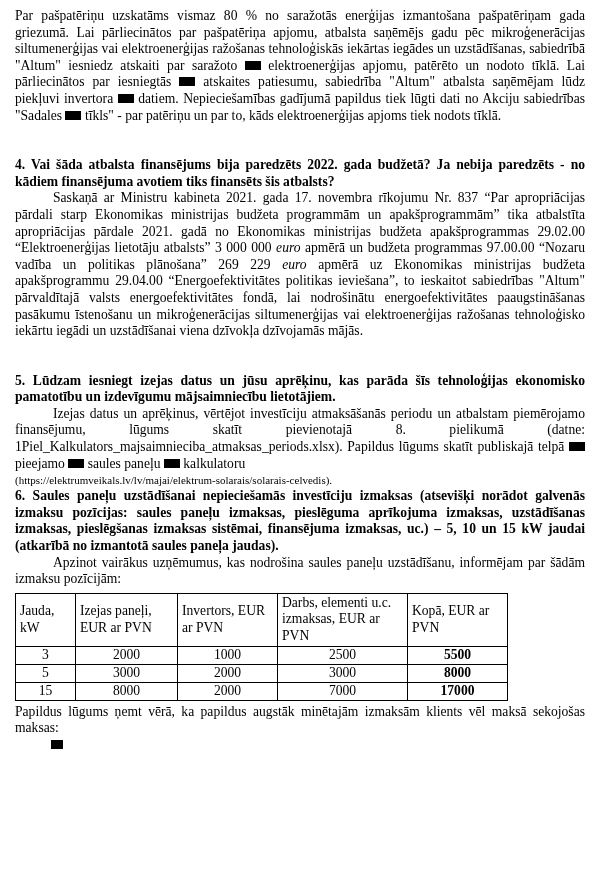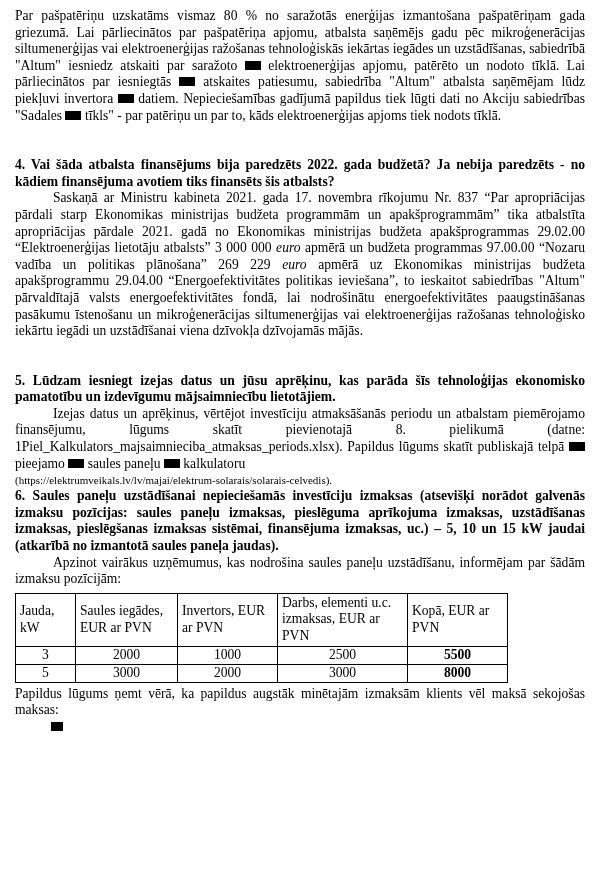--- a/index.html
+++ b/index.html
@@ -100,41 +100,48 @@
   <colgroup>
     <col class="c1">
       <col class="c2">
       <col class="c3">
       <col class="c4">
       <col class="c5">
   </colgroup>
   <thead>
     <tr>
       <th>Jauda, kW</th>
-      <th>Saules iegādes, EUR ar PVN</th>
+      <th>Izejas paneļi, EUR ar PVN</th>
       <th>Invertors, EUR ar PVN</th>
       <th class="top">Darbs, elementi u.c. izmaksas, EUR ar PVN</th>
       <th>Kopā, EUR ar PVN</th>
     </tr>
   </thead>
   <tbody>
     <tr>
       <td>3</td>
       <td>2000</td>
       <td>1000</td>
       <td>2500</td>
       <td class="bold">5500</td>
     </tr>
     <tr>
       <td>5</td>
       <td>3000</td>
       <td>2000</td>
       <td>3000</td>
       <td class="bold">8000</td>
     </tr>
+    <tr>
+      <td>15</td>
+      <td>8000</td>
+      <td>2000</td>
+      <td>7000</td>
+      <td class="bold">17000</td>
+    </tr>
   </tbody>
 </table>
 
 <div class="para">Papildus lūgums ņemt vērā, ka papildus augstāk minētajām izmaksām klients vēl maksā sekojošas maksas:</div>
 
 <div class="para item">
   <span class="redact sm"></span>
 </div>
 
 </body></html>

